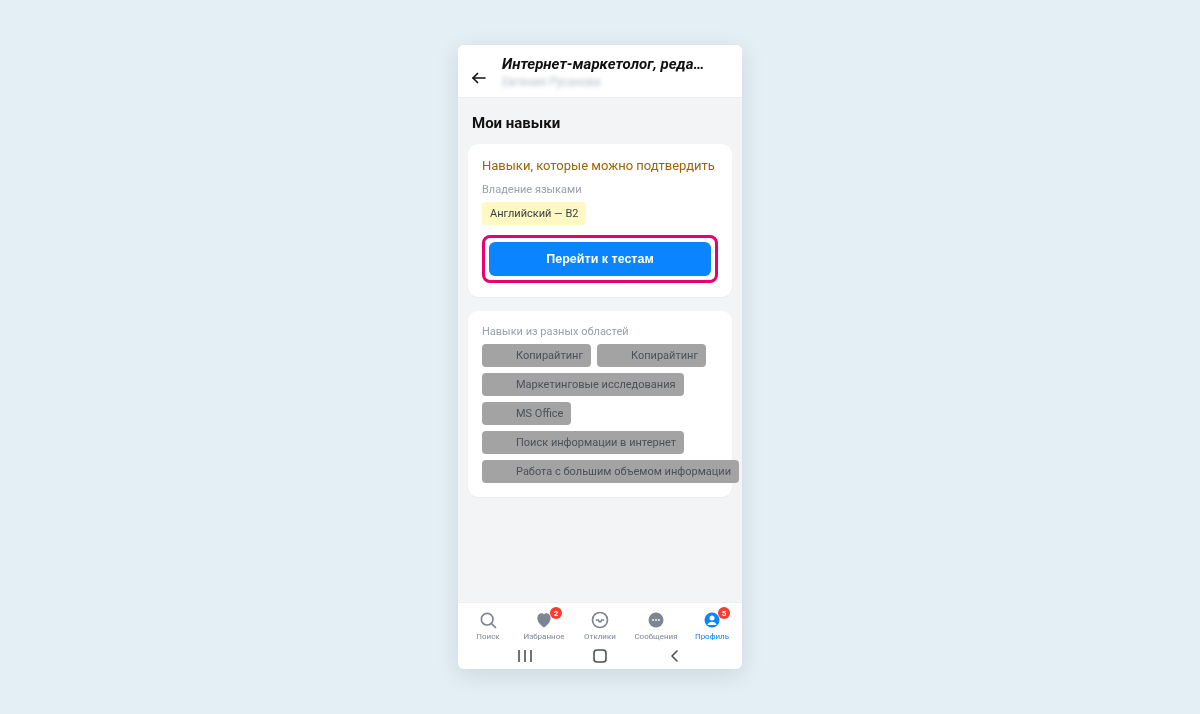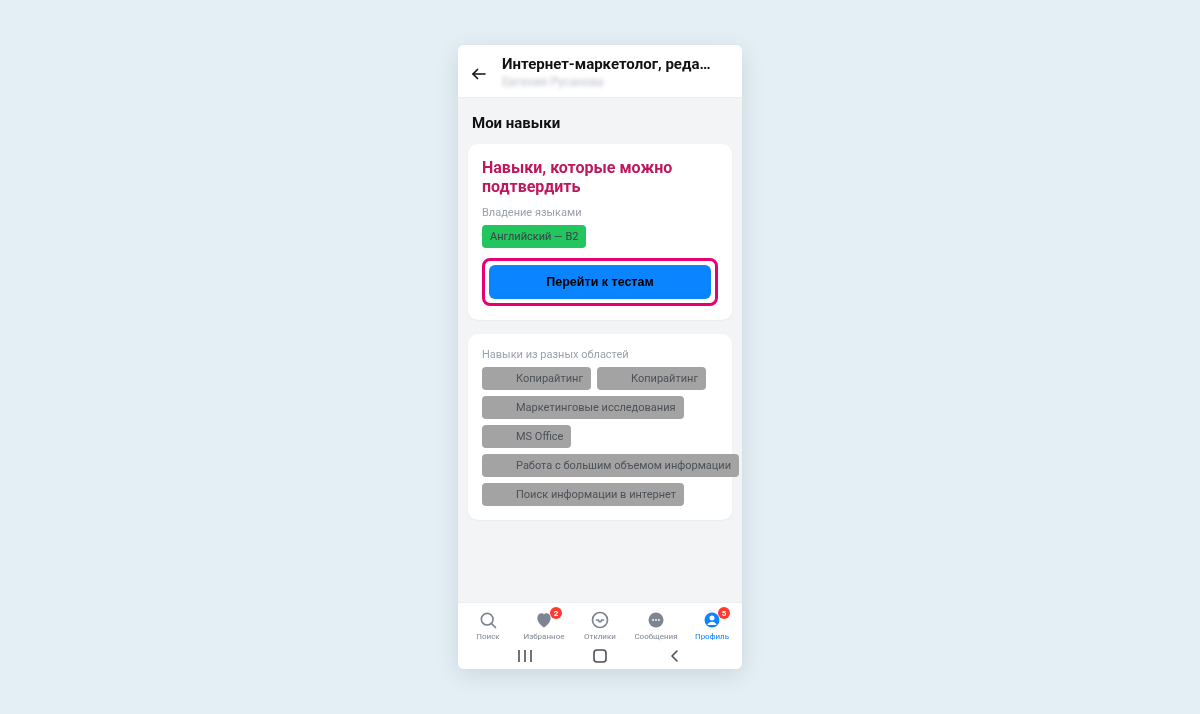--- a/index.html
+++ b/index.html
@@ -19,23 +19,24 @@
     box-shadow: 0 6px 24px rgba(0,0,0,0.10);
     display: flex;
     flex-direction: column;
     overflow: hidden;
     position: relative;
   }
   .header {
     background: #fff;
     padding: 10px 14px 8px 10px;
     display: flex;
-    align-items: center;
+    align-items: flex-end;
     gap: 12px;
     border-bottom: 1px solid #eceef0;
+    font-style: italic;
   }
   .back-btn {
     width: 22px; height: 22px;
     display: flex; align-items: center; justify-content: center;
     margin-top: 4px;
     flex-shrink: 0;
     cursor: pointer;
   }
   .header-text { flex: 1; min-width: 0; }
   .header-title {
@@ -64,61 +65,61 @@
     margin: 2px 4px 12px 4px;
   }
   .card {
     background: #fff;
     border-radius: 10px;
     padding: 14px 14px 14px 14px;
     margin-bottom: 14px;
     box-shadow: 0 1px 2px rgba(0,0,0,0.04);
   }
   .card-title {
-    font-size: 16px;
-    font-weight: 700;
-    color: #be185d;
+    font-size: 13px;
+    font-weight: 400;
+    color: #a16207;
     margin-bottom: 10px;
   }
   .card-desc {
     font-size: 12px;
     color: #444;
     line-height: 1.45;
     margin-bottom: 12px;
   }
   .card-label {
     font-size: 11px;
     color: #9aa0aa;
     margin-bottom: 6px;
   }
   .chip-row { display: flex; flex-wrap: wrap; gap: 6px; }
   .chip {
     display: inline-block;
-    background: #22c55e;
+    background: #fef9c3;
     color: #3b4047;
     font-size: 11px;
     padding: 5px 8px;
     border-radius: 4px;
     white-space: nowrap;
   }
   .chip-grey {
     background: #a3a3a3;
     color: #4c5158;
     padding-left: 34px;
   }
   .highlight-frame {
     border: 3px solid #e60070;
     border-radius: 8px;
     padding: 4px;
     margin-top: 10px;
   }
   .primary-btn {
     width: 100%;
     background: #0a84ff;
-    color: #000000;
+    color: #ffffff;
     border: none;
     border-radius: 6px;
     padding: 10px 0;
     font-size: 12.5px;
     font-weight: 600;
     cursor: pointer;
   }
   .bottom-nav {
     background: #fff;
     border-top: 1px solid #eceef0;
@@ -202,22 +203,22 @@
       </div>
     </div>
 
     <div class="card">
       <div class="card-label">Навыки из разных областей</div>
       <div class="chip-row" id="key-chips">
           <span class="chip chip-grey">Копирайтинг</span>
           <span class="chip chip-grey">Копирайтинг</span>
           <span class="chip chip-grey">Маркетинговые исследования</span>
           <span class="chip chip-grey">MS Office</span>
+          <span class="chip chip-grey">Поиск информации в интернет</span>
           <span class="chip chip-grey">Работа с большим объемом информации</span>
-          <span class="chip chip-grey">Поиск информации в интернет</span>
         </div>
     </div>
 
   </div>
 
   <div class="bottom-nav">
     <div class="nav-item">
       <div class="nav-icon">
         <svg width="20" height="20" viewBox="0 0 24 24" fill="none" stroke="#7d8492" stroke-width="2" stroke-linecap="round">
             <circle cx="11" cy="11" r="7"></circle>

